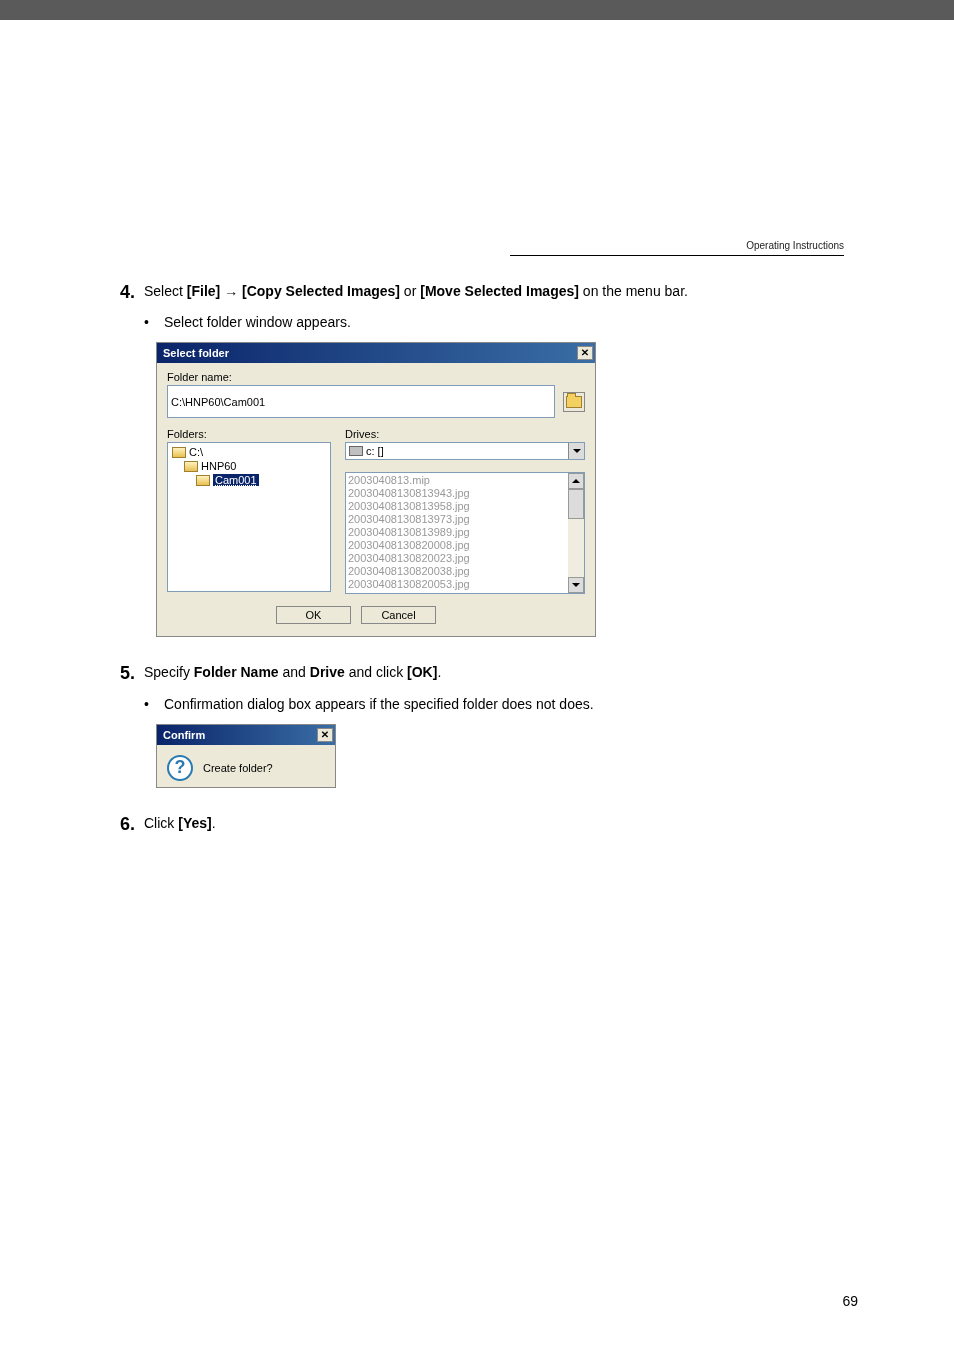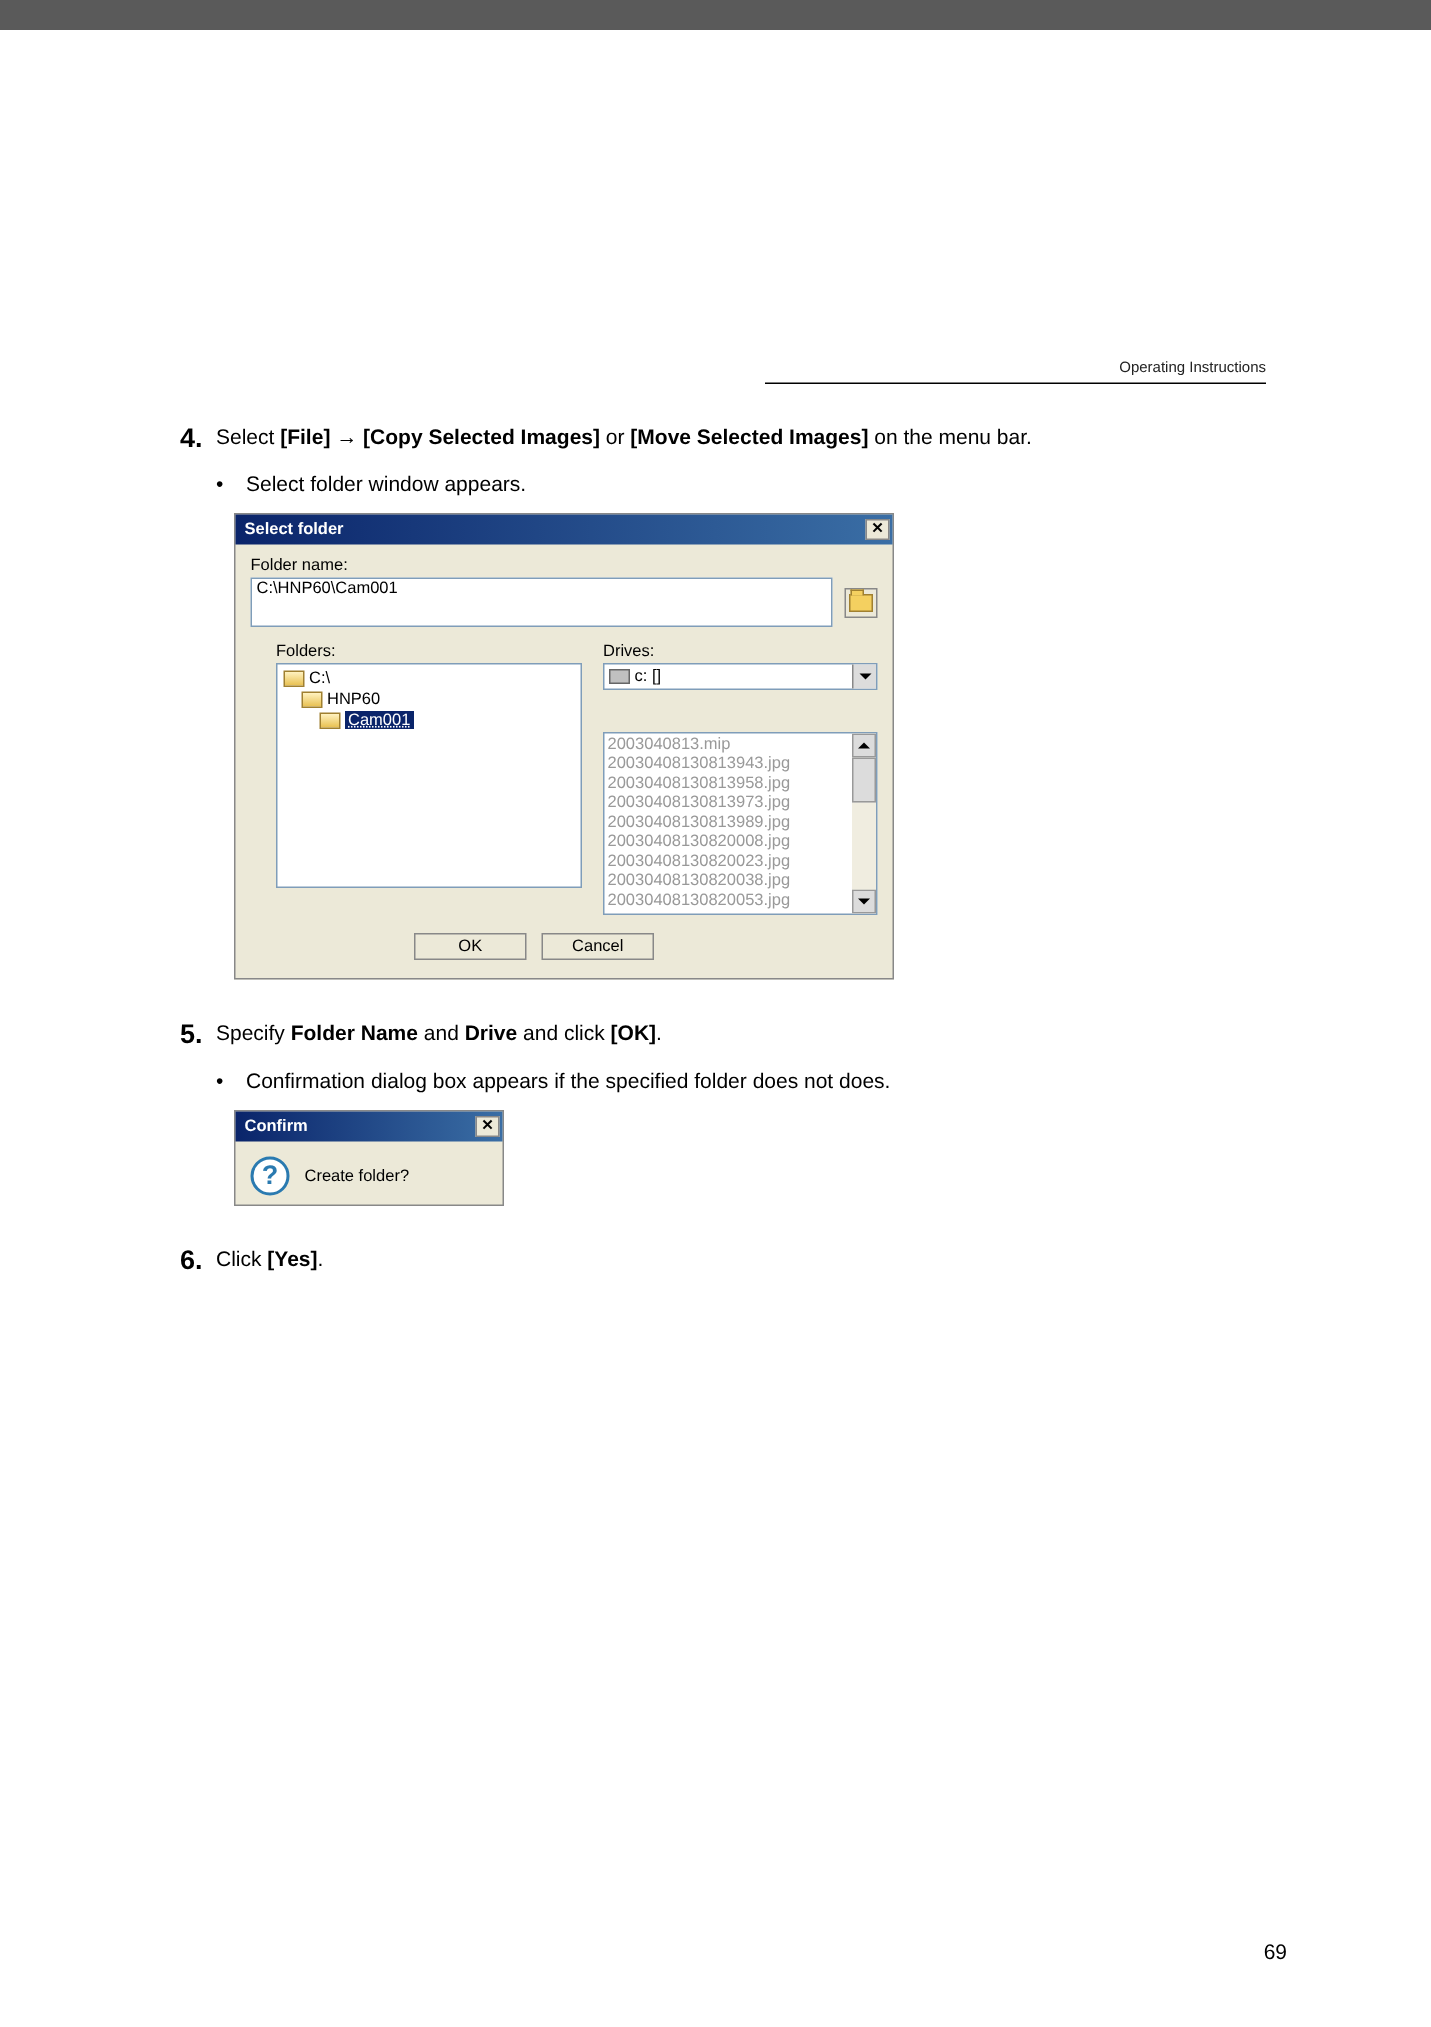--- a/index.html
+++ b/index.html
@@ -111,20 +111,21 @@
     margin-bottom: 10px;
   }
   .text-input {
     flex: 1;
     height: 33px;
     border: 1px solid #7f9db9;
     background: #fff;
     padding: 0 3px;
     font-size: 11px;
     display: flex;
+    align-items: center;
   }
   .new-folder-btn {
     width: 22px;
     height: 20px;
     border: 1px solid #888;
     background: #ece9d8;
     display: flex;
     align-items: center;
     justify-content: center;
   }
@@ -140,21 +141,21 @@
     top: -4px; left: 0;
     width: 7px; height: 3px;
     background: #f4d060;
     border: 1px solid #a08030;
     border-bottom: none;
   }
   .two-col {
     display: flex;
     gap: 14px;
   }
-  .col-left { width: 204px; margin-left: 17px; }
+  .col-left { width: 164px; }
   .col-right { flex: 1; }
   .tree-box {
     height: 150px;
     background: #fff;
     border: 1px solid #7f9db9;
     padding: 2px;
     margin-top: 2px;
   }
   .tree-item {
     display: flex;
@@ -211,21 +212,21 @@
   .arrow-down {
     width: 0; height: 0;
     border-left: 4px solid transparent;
     border-right: 4px solid transparent;
     border-top: 4px solid #000;
   }
   .files-box {
     height: 122px;
     background: #fff;
     border: 1px solid #7f9db9;
-    margin-top: 28px;
+    margin-top: 12px;
     position: relative;
     overflow: hidden;
   }
   .files-inner {
     padding: 1px 2px;
     color: #999;
     font-size: 11px;
     line-height: 13px;
   }
   .scrollbar-v {

